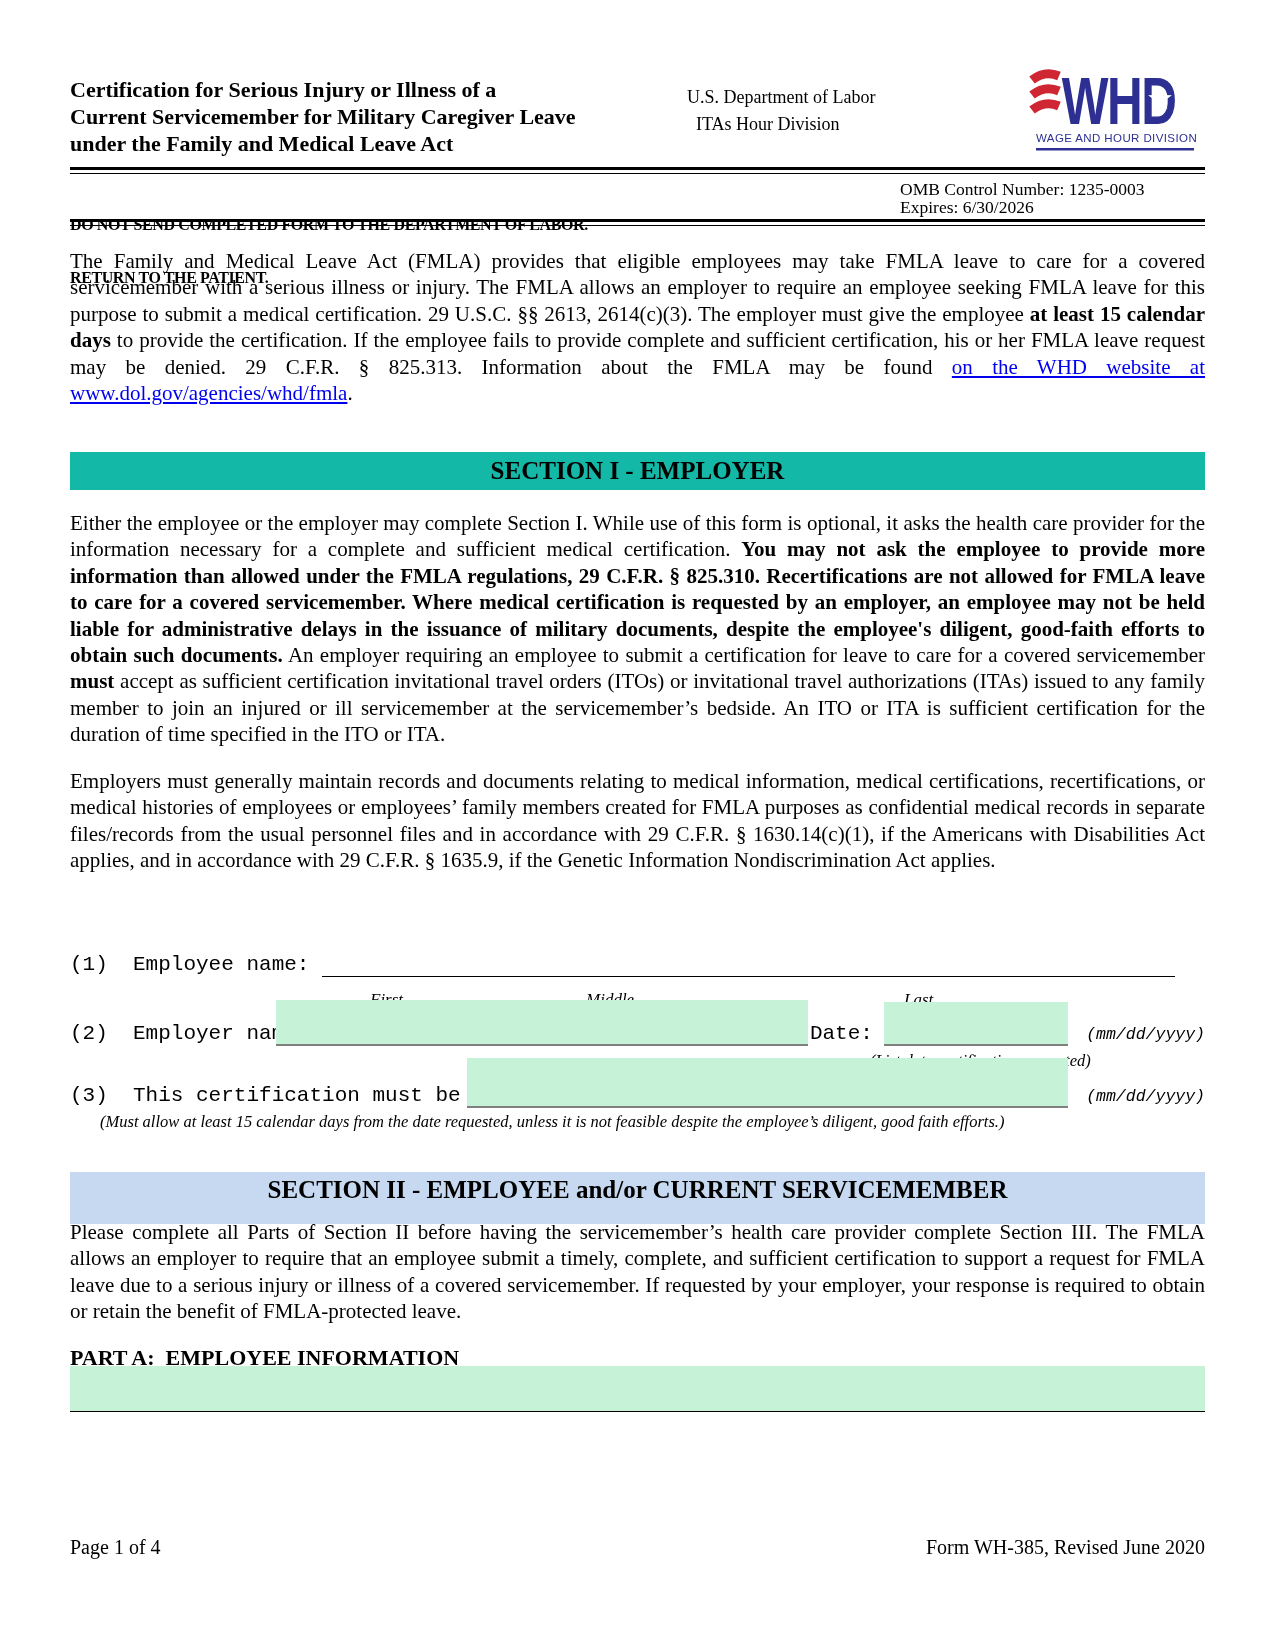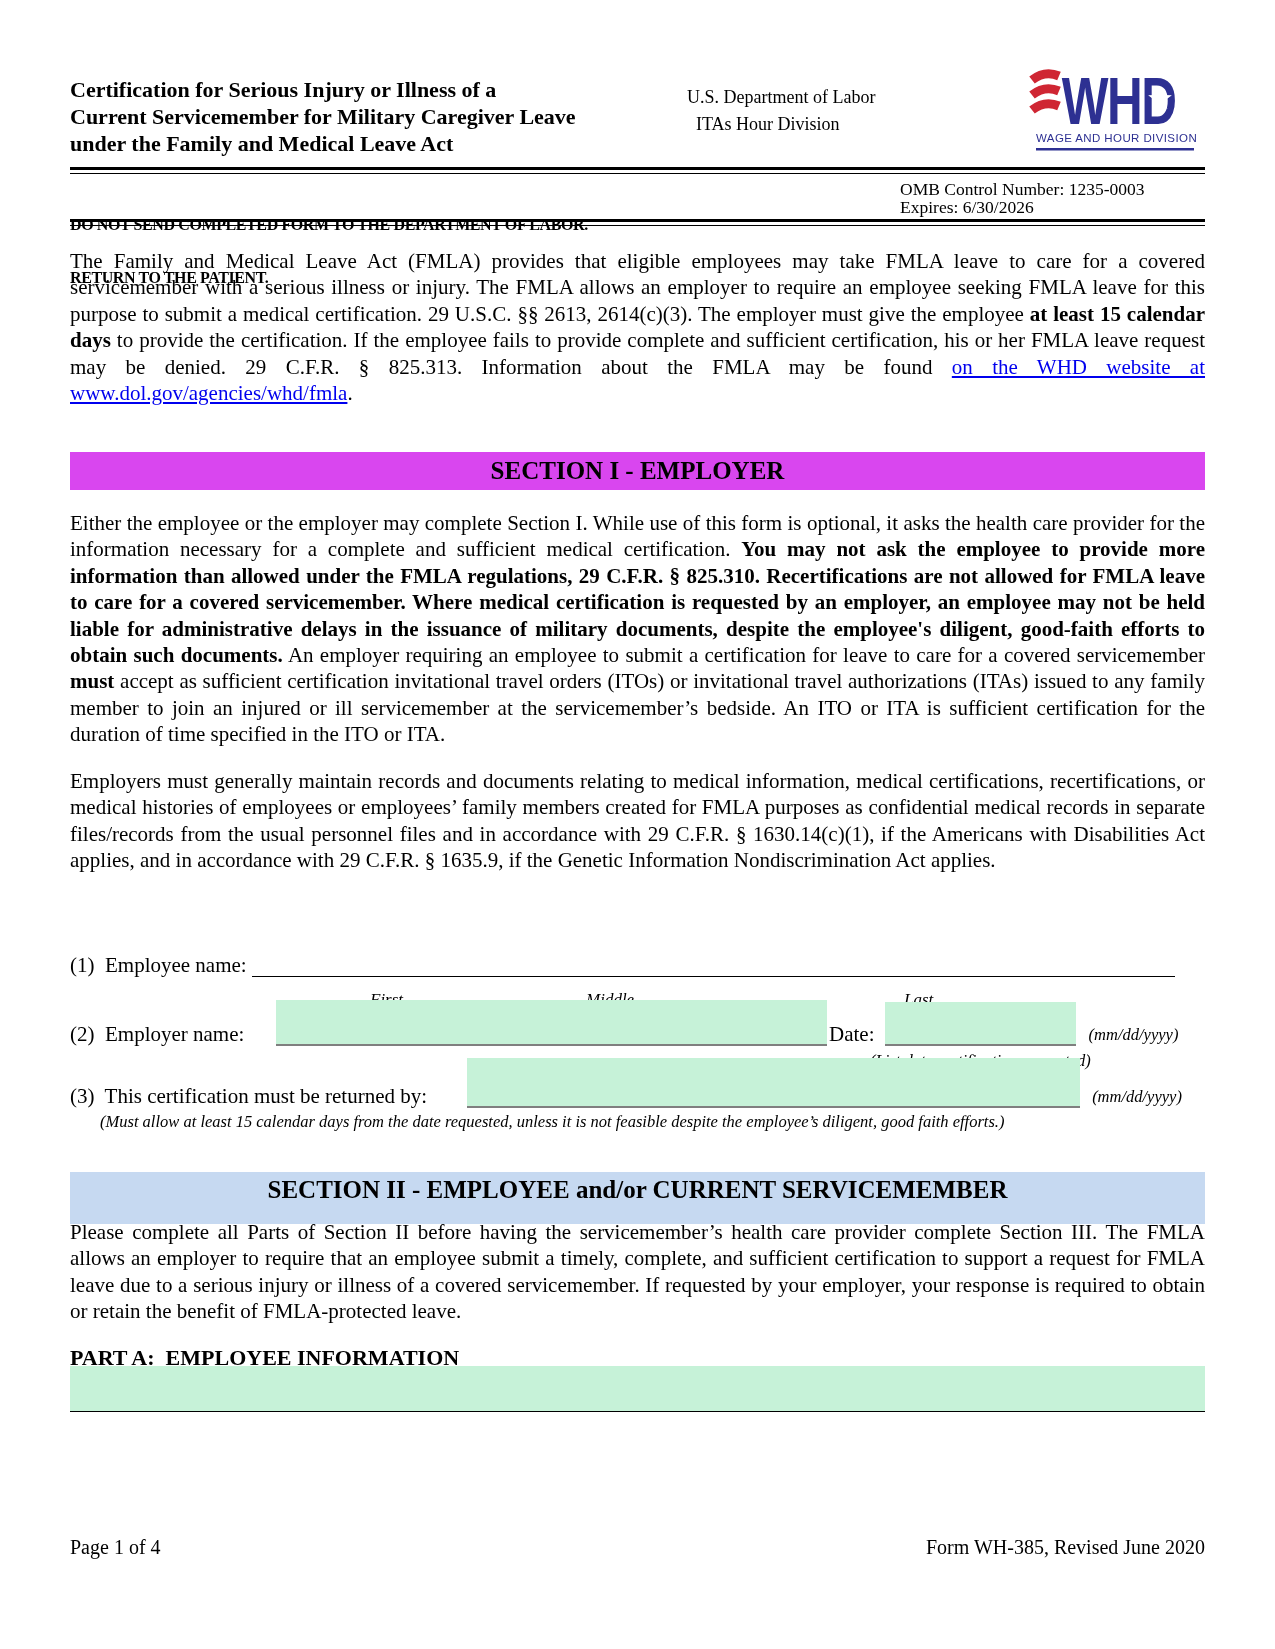--- a/index.html
+++ b/index.html
@@ -24,24 +24,24 @@
 
   
   .notice{top:181px;display:flex;justify-content:space-between;}
   .notice-left{font-weight:bold;font-size:16px;line-height:17.5px;letter-spacing:-0.4px;white-space:pre;}
   .notice-right{font-size:17.5px;line-height:17.5px;width:305px;}
 
   .para{font-size:21px;line-height:26.4px;text-align:justify;}
   .doc-link{color:#0000ee;text-decoration:underline;cursor:pointer;}
 
   .sec-bar{height:38px;line-height:38px;text-align:center;font-weight:bold;font-size:25px;}
-  .sec1-bar{top:452px;background:#d946ef;}
+  .sec1-bar{top:452px;background:#14b8a6;}
   .sec2-bar{top:1172px;background:#c6d9f1;height:52px;line-height:36px;}
 
-  .fieldrow{display:flex;align-items:flex-end;font-size:21px;line-height:24px;}
+  .fieldrow{display:flex;align-items:flex-end;font-size:21px;line-height:24px;font-family:Liberation Mono, monospace;}
   .lbl{white-space:pre;}
   .green{background:#c6f2d8;}
   .gray-ul{border-bottom:2.5px solid #7f7f7f;}
   .black-ul{border-bottom:1.5px solid #000;}
   .thin-line{flex:1;border-bottom:1.5px solid #000;}
   .fmt{font-style:italic;font-size:16.5px;line-height:22px;margin-left:8px;white-space:pre;}
   .note{font-style:italic;font-size:16.5px;line-height:20px;}
   .sub-lbl{font-style:italic;font-size:17px;position:absolute;top:0;}
 
   .part-heading{font-size:22px;font-weight:bold;text-decoration:underline;white-space:pre;}

